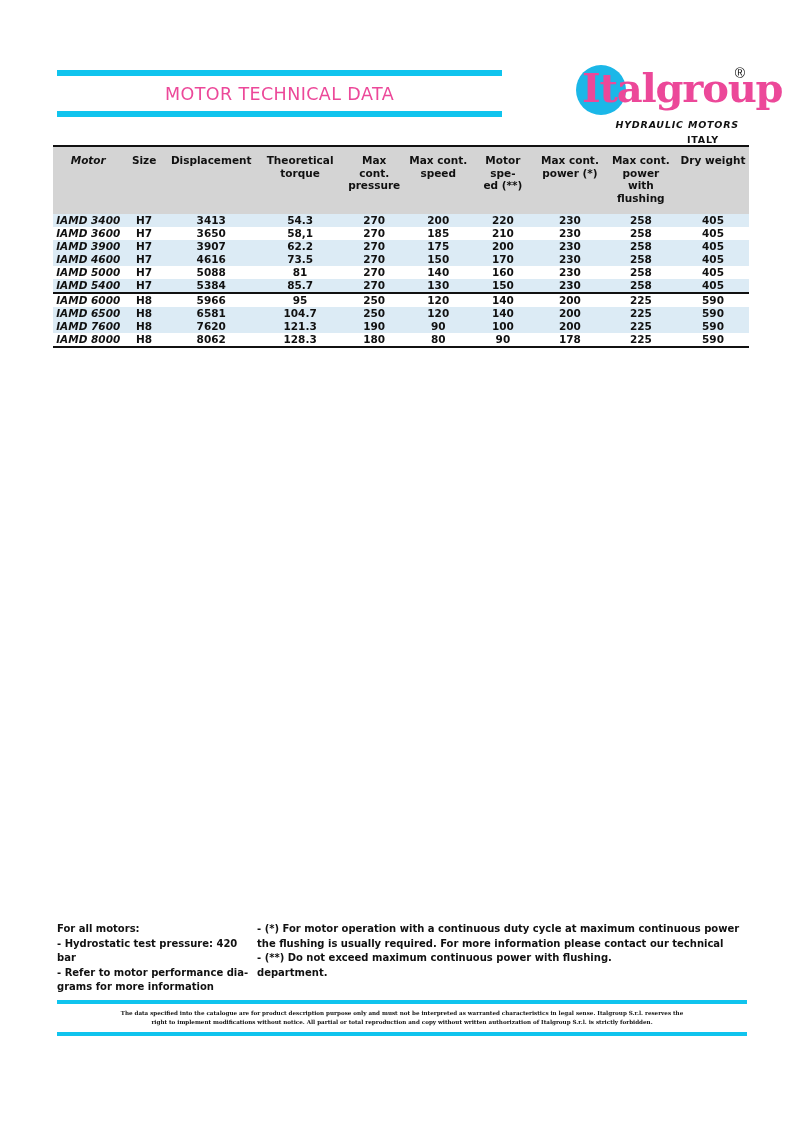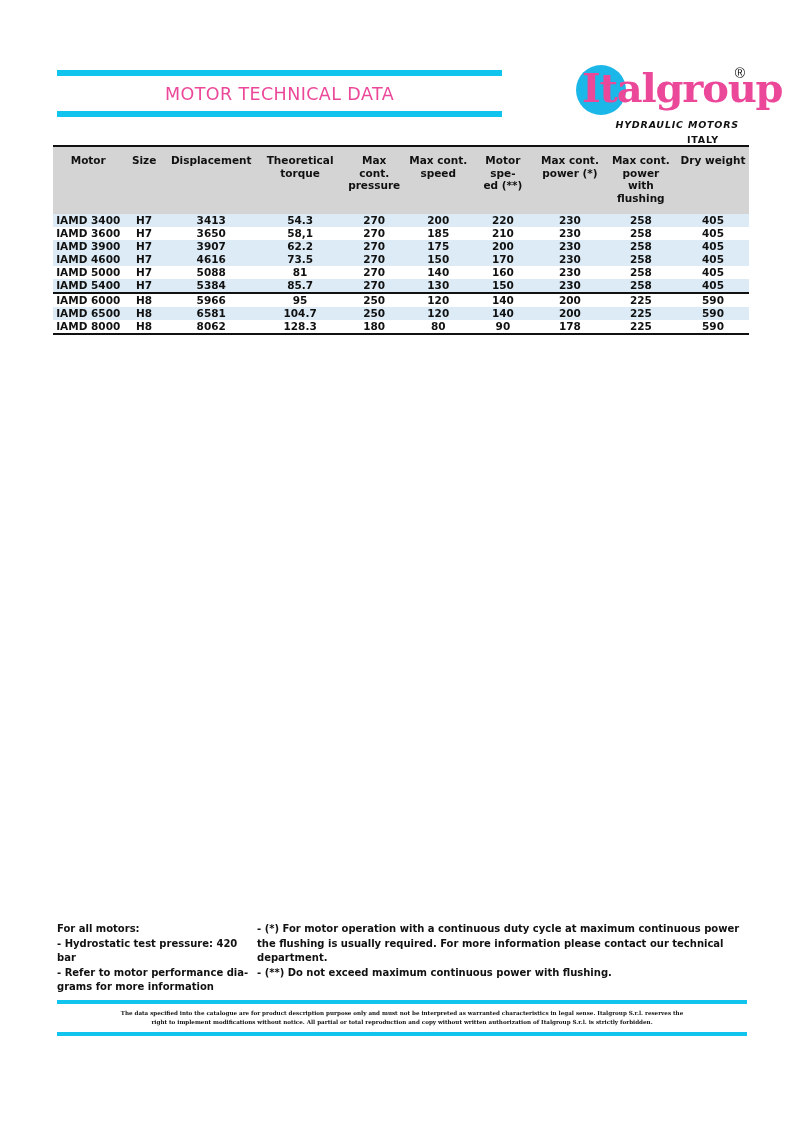--- a/index.html
+++ b/index.html
@@ -154,21 +154,21 @@
   }
   tbody tr.plain td {
     background: #ffffff;
   }
   tbody tr.group-start td {
     border-top: 2px solid #111111;
   }
   tbody tr.last-row td {
     border-bottom: 2px solid #111111;
   }
-  td.col-motor, th.col-motor { width: 78px; }
+  td.col-motor, th.col-motor { width: 78px; font-style: italic; }
   td.col-size,  th.col-size  { width: 42px; }
   th.col-disp { width: 92px; }
   th.col-torque { width: 86px; }
   th.col-press { width: 62px; }
   th.col-speed { width: 70px; }
   th.col-peak { width: 70px; }
   th.col-power { width: 76px; }
   th.col-powerfl { width: 76px; }
   th.col-weight { width: 78px; }
 
@@ -375,20 +375,32 @@
             <td class="col-size">H8</td>
             <td>6581</td>
             <td>104.7</td>
             <td>250</td>
             <td>120</td>
             <td>140</td>
             <td>200</td>
             <td>225</td>
             <td>590</td>
           </tr>
+          <tr class="stripe">
+            <td class="col-motor">IAMD 7600</td>
+            <td class="col-size">H8</td>
+            <td>7620</td>
+            <td>121.3</td>
+            <td>190</td>
+            <td>90</td>
+            <td>100</td>
+            <td>200</td>
+            <td>225</td>
+            <td>590</td>
+          </tr>
           <tr class="plain last-row">
             <td class="col-motor">IAMD 8000</td>
             <td class="col-size">H8</td>
             <td>8062</td>
             <td>128.3</td>
             <td>180</td>
             <td>80</td>
             <td>90</td>
             <td>178</td>
             <td>225</td>
@@ -401,22 +413,22 @@
   <div class="notes">
     <div class="notes-left">
       <p>For all motors:</p>
       <p>- Hydrostatic test pressure: 420 bar</p>
       <p>- Refer to motor performance dia-</p>
       <p>grams for more information</p>
     </div>
     <div class="notes-right">
       <p>- (*) For motor operation with a continuous duty cycle at maximum continuous power</p>
       <p>the flushing is    usually required. For more information please contact our technical</p>
+      <p>- (**) Do not exceed maximum continuous power with flushing.</p>
       <p>department.</p>
-      <p>- (**) Do not exceed maximum continuous power with flushing.</p>
     </div>
   </div>
 
   <div class="disclaimer">
     <div class="rule-cyan"></div>
     <div class="disclaimer-text">
       <span>The data specified into the catalogue are for product description purpose only and must not be interpreted as warranted characteristics in legal sense. Italgroup S.r.l. reserves the</span>
       <span>right to implement modifications without notice. All partial or total reproduction and copy without written authorization of Italgroup S.r.l. is strictly forbidden.</span>
     </div>
     <div class="rule-cyan"></div>

